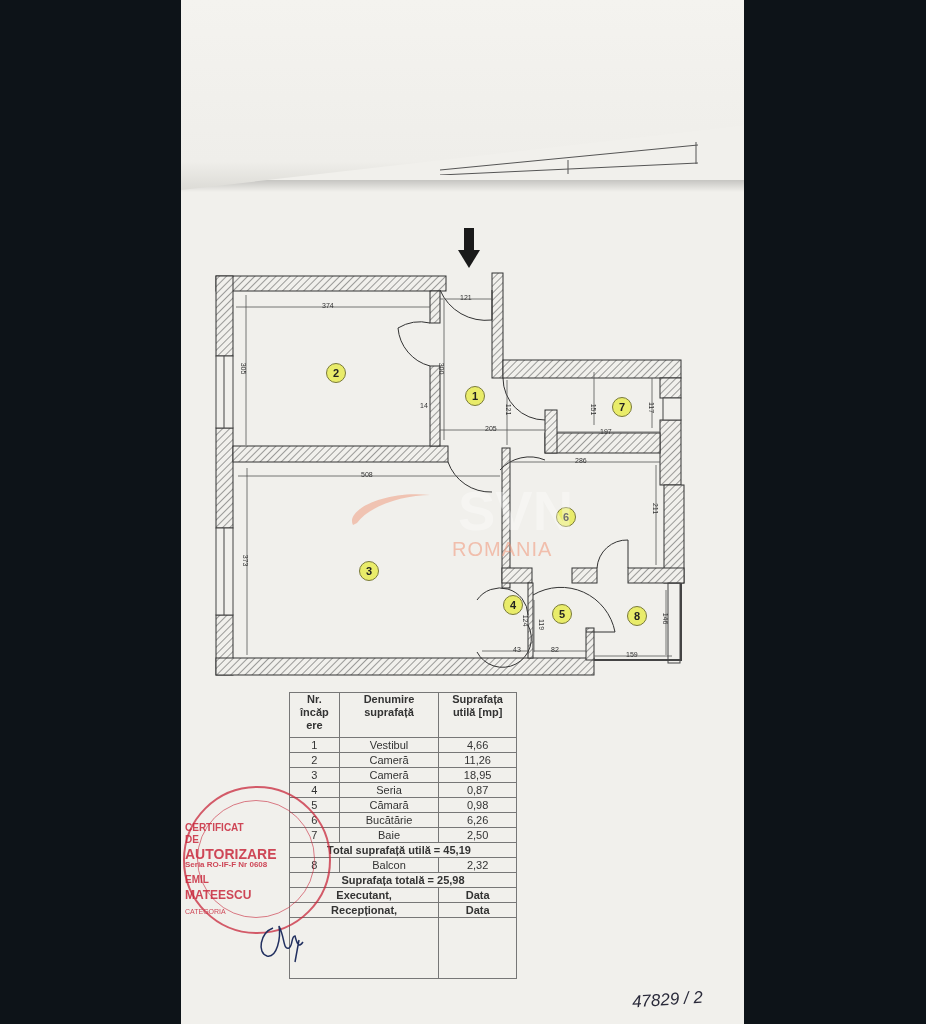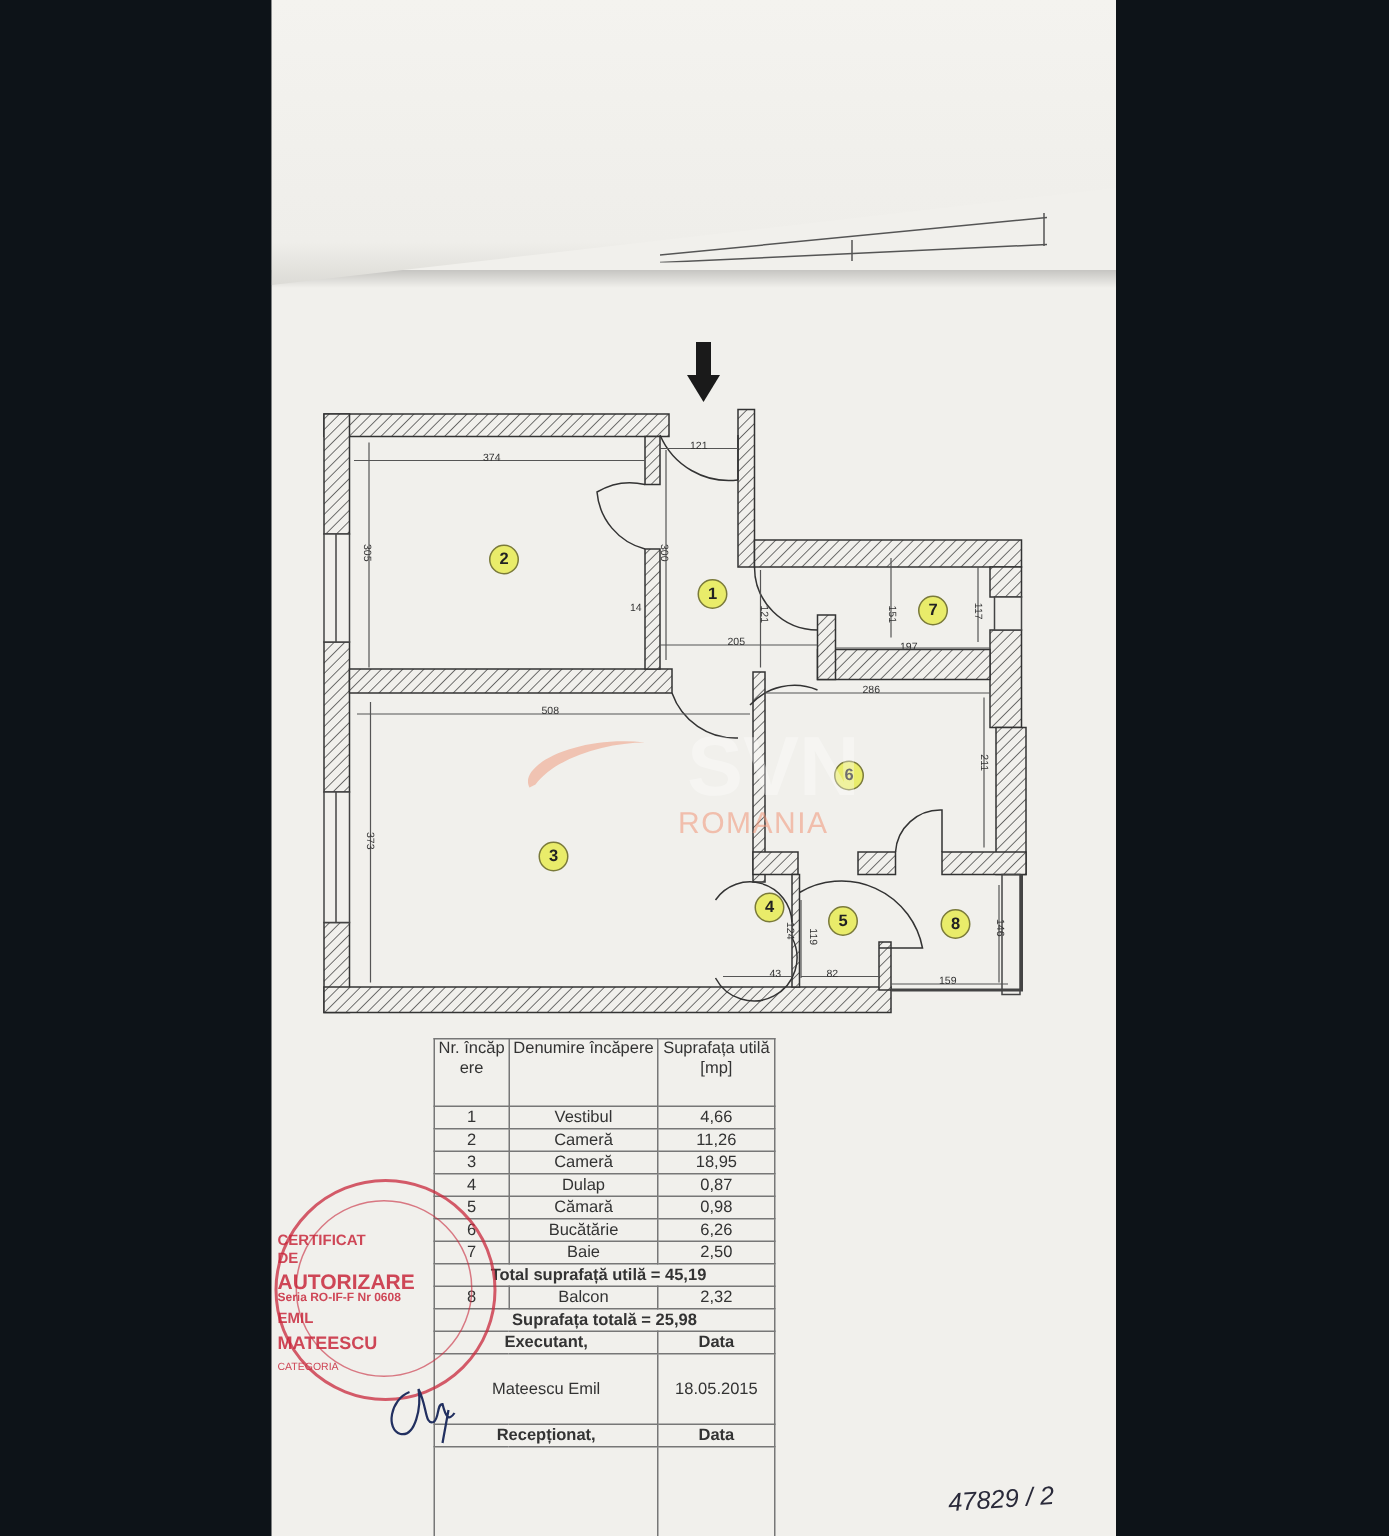--- a/index.html
+++ b/index.html
@@ -9,21 +9,21 @@
   .fold-shadow{position:absolute;left:181px;top:180px;width:563px;height:12px;background:linear-gradient(180deg,rgba(0,0,0,.18),rgba(0,0,0,0));z-index:2;}
   .under-strip{position:absolute;left:440px;top:130px;width:258px;height:45px;z-index:1;}
   .plan{position:absolute;left:0;top:0;z-index:1;}
   .room-label{position:absolute;width:18px;height:18px;border-radius:50%;background:#e9ec6a;border:1.5px solid #7a7a3a;font-size:11px;font-weight:bold;color:#222;display:flex;align-items:center;justify-content:center;z-index:4;}
   .dim{position:absolute;font-size:7px;color:#333;z-index:4;}
   .watermark{position:absolute;z-index:5;pointer-events:none;}
   .wm-text{position:absolute;left:452px;top:538px;font-size:20px;color:rgba(240,150,120,.55);letter-spacing:1px;z-index:5;}
   .wm-s{position:absolute;left:418px;top:478px;font-size:56px;color:rgba(255,255,255,.35);font-weight:bold;z-index:5;margin-left:40px;}
   table.areas{position:absolute;left:289px;top:692px;width:228px;border-collapse:collapse;font-size:11px;color:#333;z-index:4;}
   table.areas td{border:1px solid #777;text-align:center;padding:0 2px;line-height:13px;height:14px;}
-  table.areas .h td{font-weight:normal;line-height:13px;vertical-align:top;}
+  table.areas .h td{font-weight:bold;line-height:13px;vertical-align:top;}
   table.areas .tot td{font-weight:bold;}
   table.areas .sign td{height:46px;}
   table.areas .blank td{height:60px;}
   .stamp{position:absolute;left:183px;top:786px;width:144px;height:144px;border-radius:50%;border:2px solid rgba(200,40,60,.75);z-index:6;}
   .stamp-inner{position:absolute;left:12px;top:12px;width:116px;height:116px;border-radius:50%;border:1.5px solid rgba(200,40,60,.6);}
   .stamp-text{position:absolute;left:0;width:144px;text-align:left;color:rgba(200,40,60,.85);font-weight:bold;}
   .signature{position:absolute;left:255px;top:918px;z-index:7;}
   .handwrite{position:absolute;left:632px;top:990px;font-size:17px;color:#2a2a3a;font-style:italic;z-index:4;transform:rotate(-4deg);}
   .arrow{position:absolute;left:458px;top:228px;z-index:4;}
 </style>
@@ -174,41 +174,41 @@
 
 <table class="areas">
   <colgroup>
       <col style="width:50px">
       <col style="width:100px">
       <col style="width:78px">
     </colgroup>
   <tbody>
       <tr class="h">
     <td style="height:44px">Nr. încăp ere</td>
-    <td>Denumire încăpere</td>
+    <td>Denumire suprafață</td>
     <td>Suprafața utilă [mp]</td>
   </tr>
   <tr>
         <td>1</td>
         <td>Vestibul</td>
         <td>4,66</td>
       </tr>
   <tr>
         <td>2</td>
         <td>Cameră</td>
         <td>11,26</td>
       </tr>
   <tr>
         <td>3</td>
         <td>Cameră</td>
         <td>18,95</td>
       </tr>
   <tr>
         <td>4</td>
-        <td>Dulap</td>
+        <td>Seria</td>
         <td>0,87</td>
       </tr>
   <tr>
         <td>5</td>
         <td>Cămară</td>
         <td>0,98</td>
       </tr>
   <tr>
         <td>6</td>
         <td>Bucătărie</td>
@@ -226,24 +226,20 @@
         <td>8</td>
         <td>Balcon</td>
         <td>2,32</td>
       </tr>
   <tr class="tot">
         <td colspan="3">Suprafața totală = 25,98</td>
       </tr>
   <tr class="tot">
         <td colspan="2">Executant,</td>
         <td>Data</td>
-      </tr>
-  <tr class="sign">
-        <td colspan="2">Mateescu Emil</td>
-        <td>18.05.2015</td>
       </tr>
   <tr class="tot">
         <td colspan="2">Recepționat,</td>
         <td>Data</td>
       </tr>
   <tr class="blank">
         <td colspan="2"></td>
         <td></td>
       </tr>
 </tbody>

